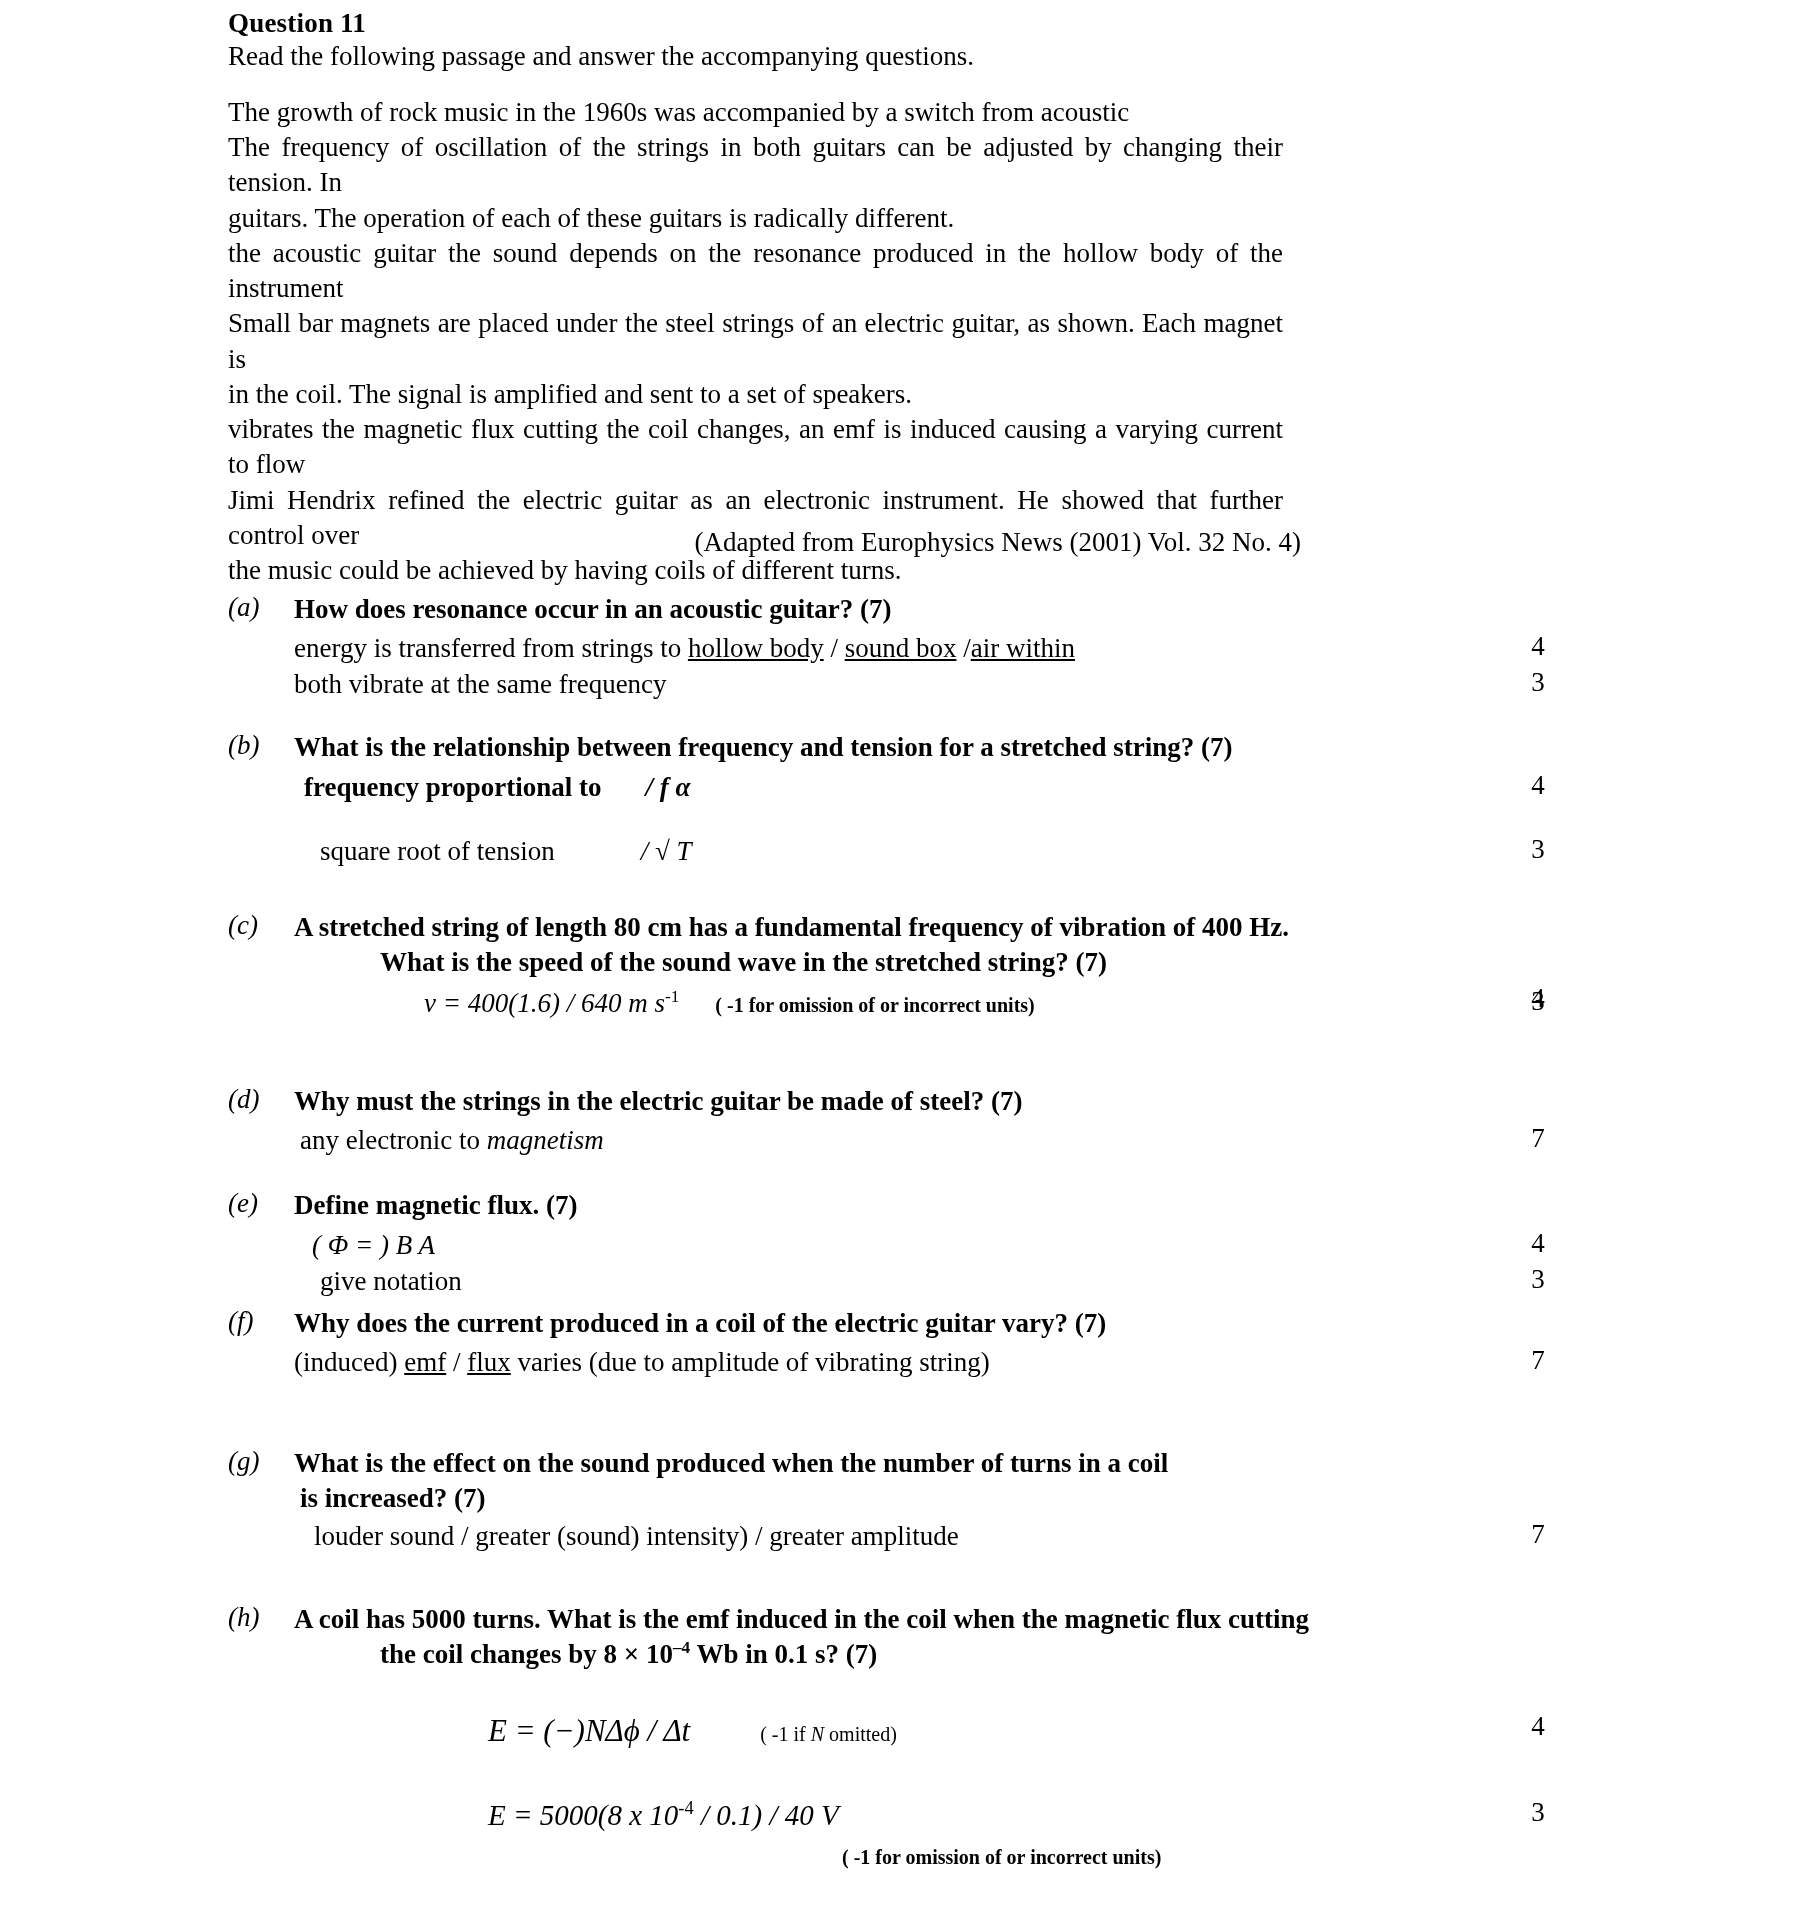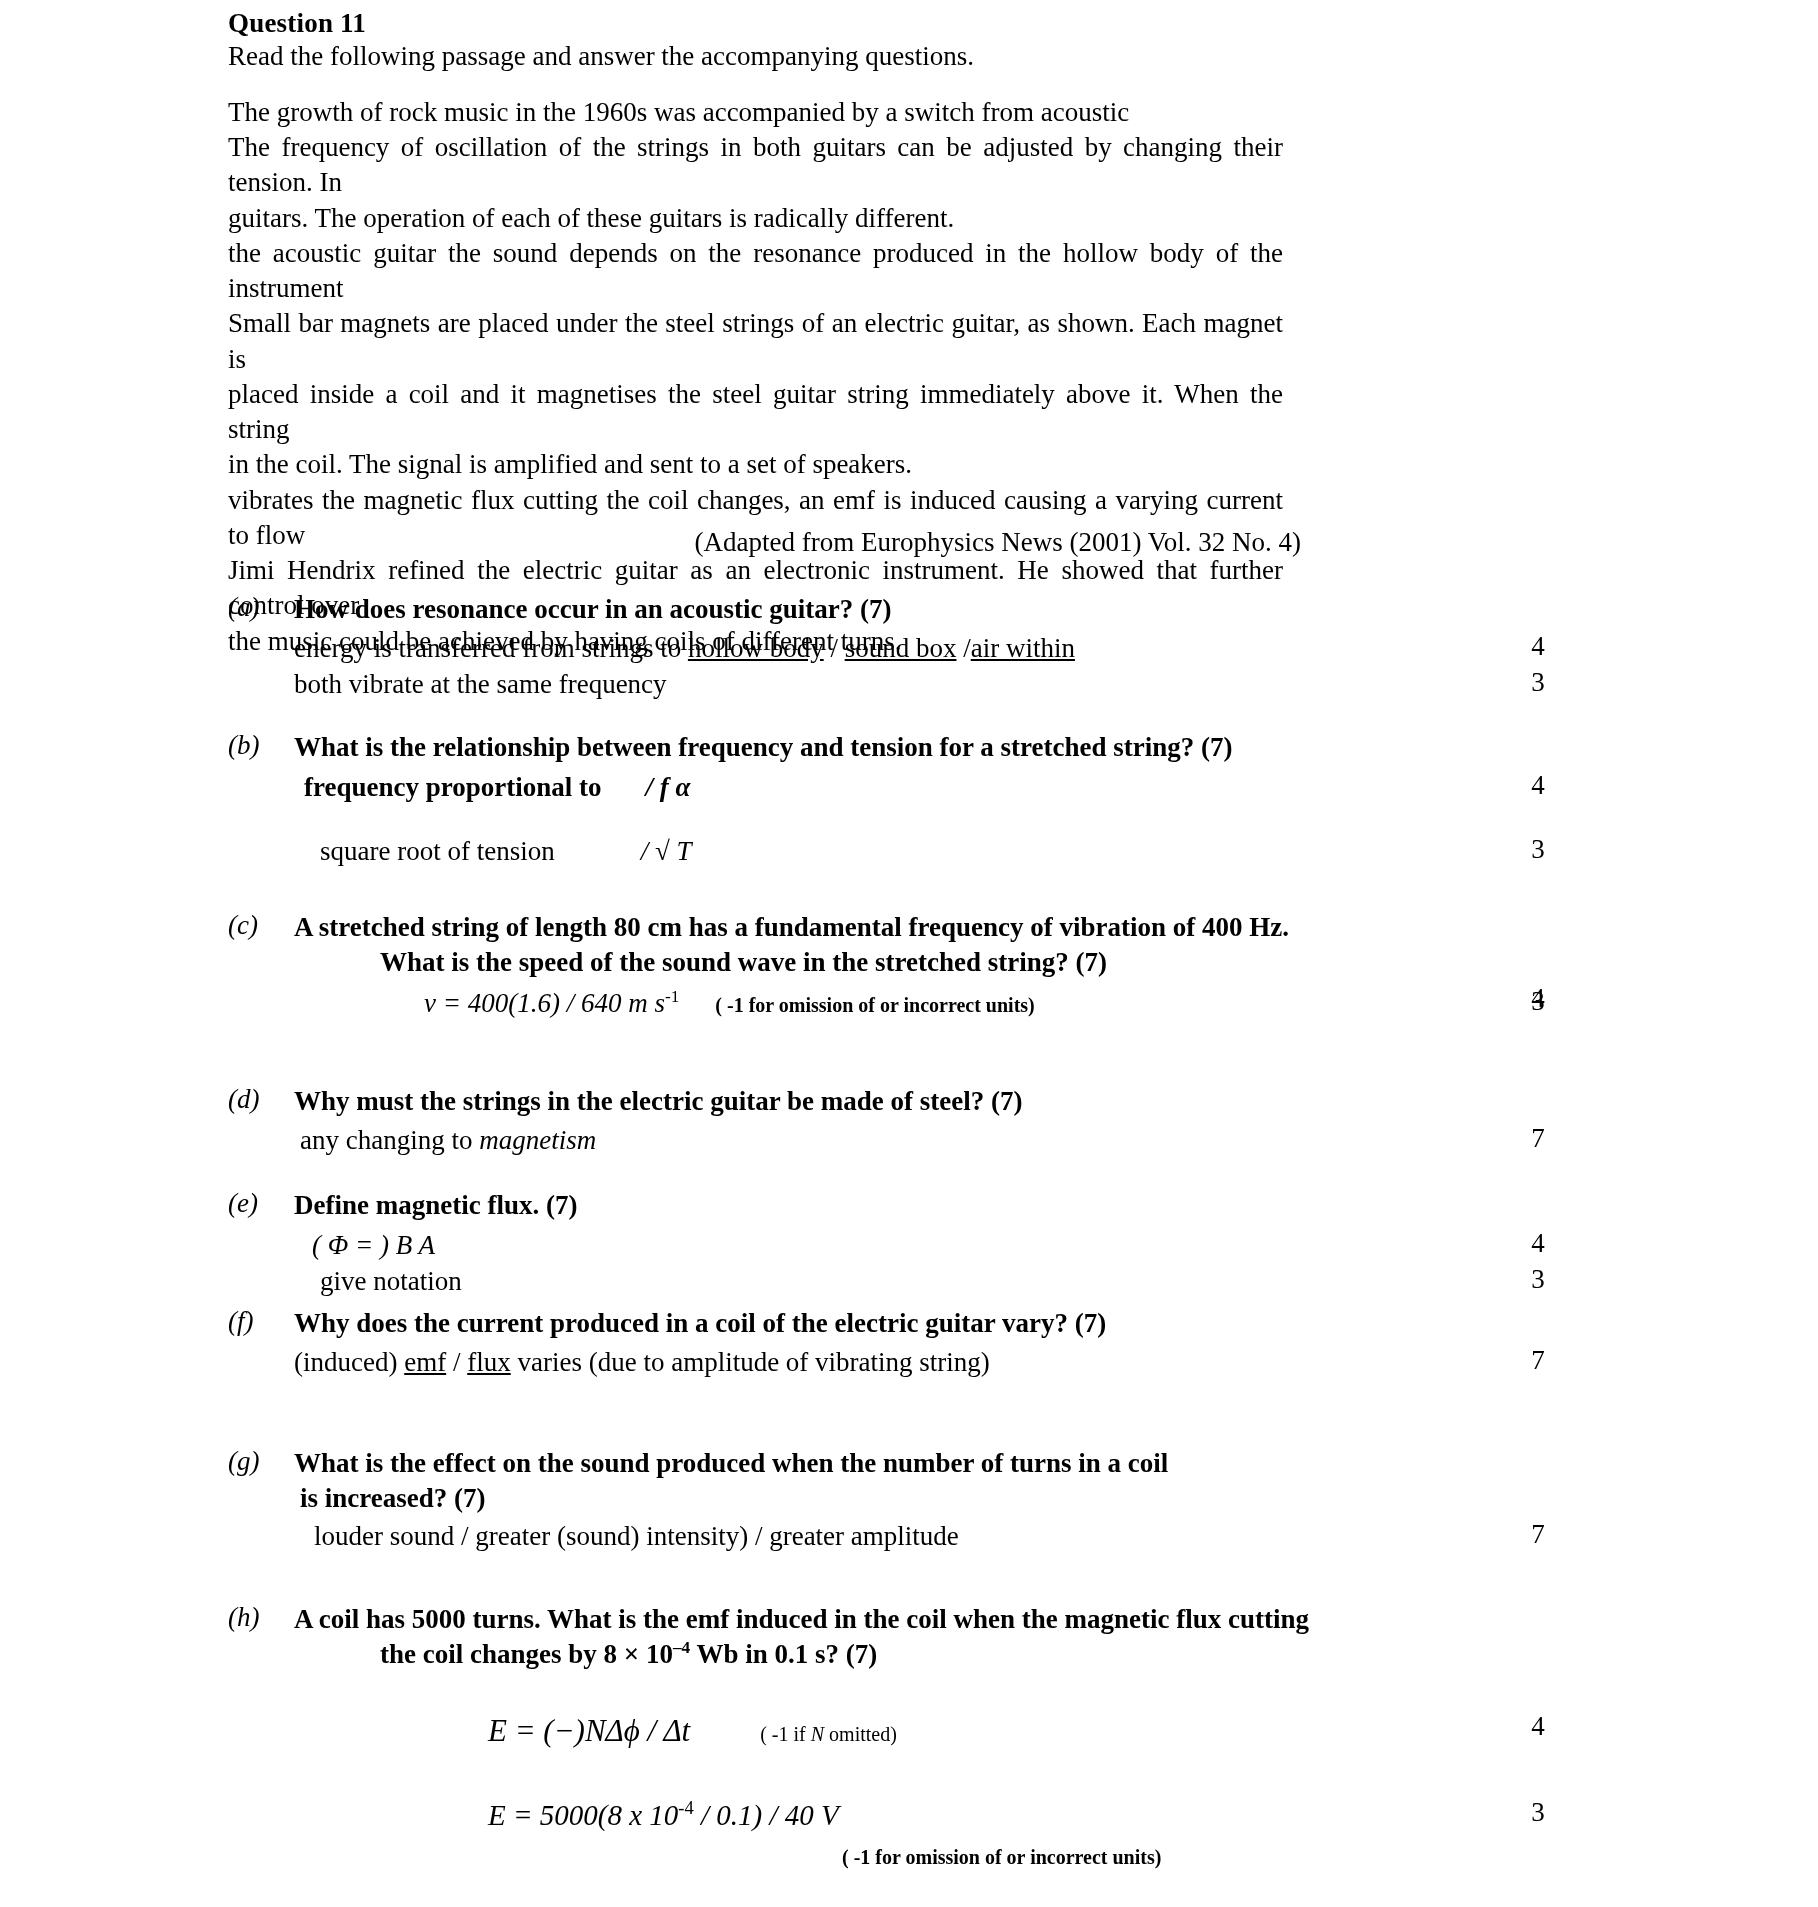--- a/index.html
+++ b/index.html
@@ -125,21 +125,20 @@
 
   <div class="q-title">Question 11</div>
   <div class="q-instruction">Read the following passage and answer the accompanying questions.</div>
 
   <div class="passage">
     <div style="text-align:justify;"><span>The growth of rock music in the 1960s was accompanied by a switch from acoustic</span></div>
     <div style="text-align:justify;"><span>The frequency of oscillation of the strings in both guitars can be adjusted by changing their tension.  In</span></div>
     <div><span>guitars.  The operation of each of these guitars is radically different.</span></div>
     <div style="text-align:justify;"><span>the acoustic guitar the sound depends on the resonance produced in the hollow body of the instrument</span></div>
     <div style="text-align:justify;"><span>Small bar magnets are placed under the steel strings of an electric guitar, as shown.  Each magnet is</span></div>
-    <div style="text-align:justify;"><span>placed inside a coil and it magnetises the steel guitar string immediately above it. When the string</span></div>
     <div><span>in the coil.  The signal is amplified and sent to a set of speakers.</span></div>
     <div style="text-align:justify;"><span>vibrates the magnetic flux cutting the coil changes, an emf is induced causing a varying current to flow</span></div>
     <div style="text-align:justify;"><span>Jimi Hendrix refined the electric guitar as an electronic instrument.  He showed that further control over</span></div>
     <div><span>the music could be achieved by having coils of different turns.</span></div>
   </div>
 
   <div class="attrib">(Adapted from Europhysics News (2001) Vol. 32 No. 4)</div>
 
   <div class="part" style="top:592px;">
     <div class="row">
@@ -196,21 +195,21 @@
     </div>
   </div>
 
   <div class="part" style="top:1084px;">
     <div class="row">
       <span class="label">(d)</span>
       <div class="qtext">Why must the strings in the electric guitar be made of steel?   (7)</div>
     </div>
     <div class="row" style="margin-top:4px;">
       <div class="ans" style="margin-left:72px;">
-        <span>any changing to </span><span class="it">magnetism</span>
+        <span>any electronic to </span><span class="it">magnetism</span>
       </div>
       <span class="mark">7</span>
     </div>
   </div>
 
   <div class="part" style="top:1188px;">
     <div class="row">
       <span class="label">(e)</span>
       <div class="qtext">Define magnetic flux.  (7)</div>
     </div>

